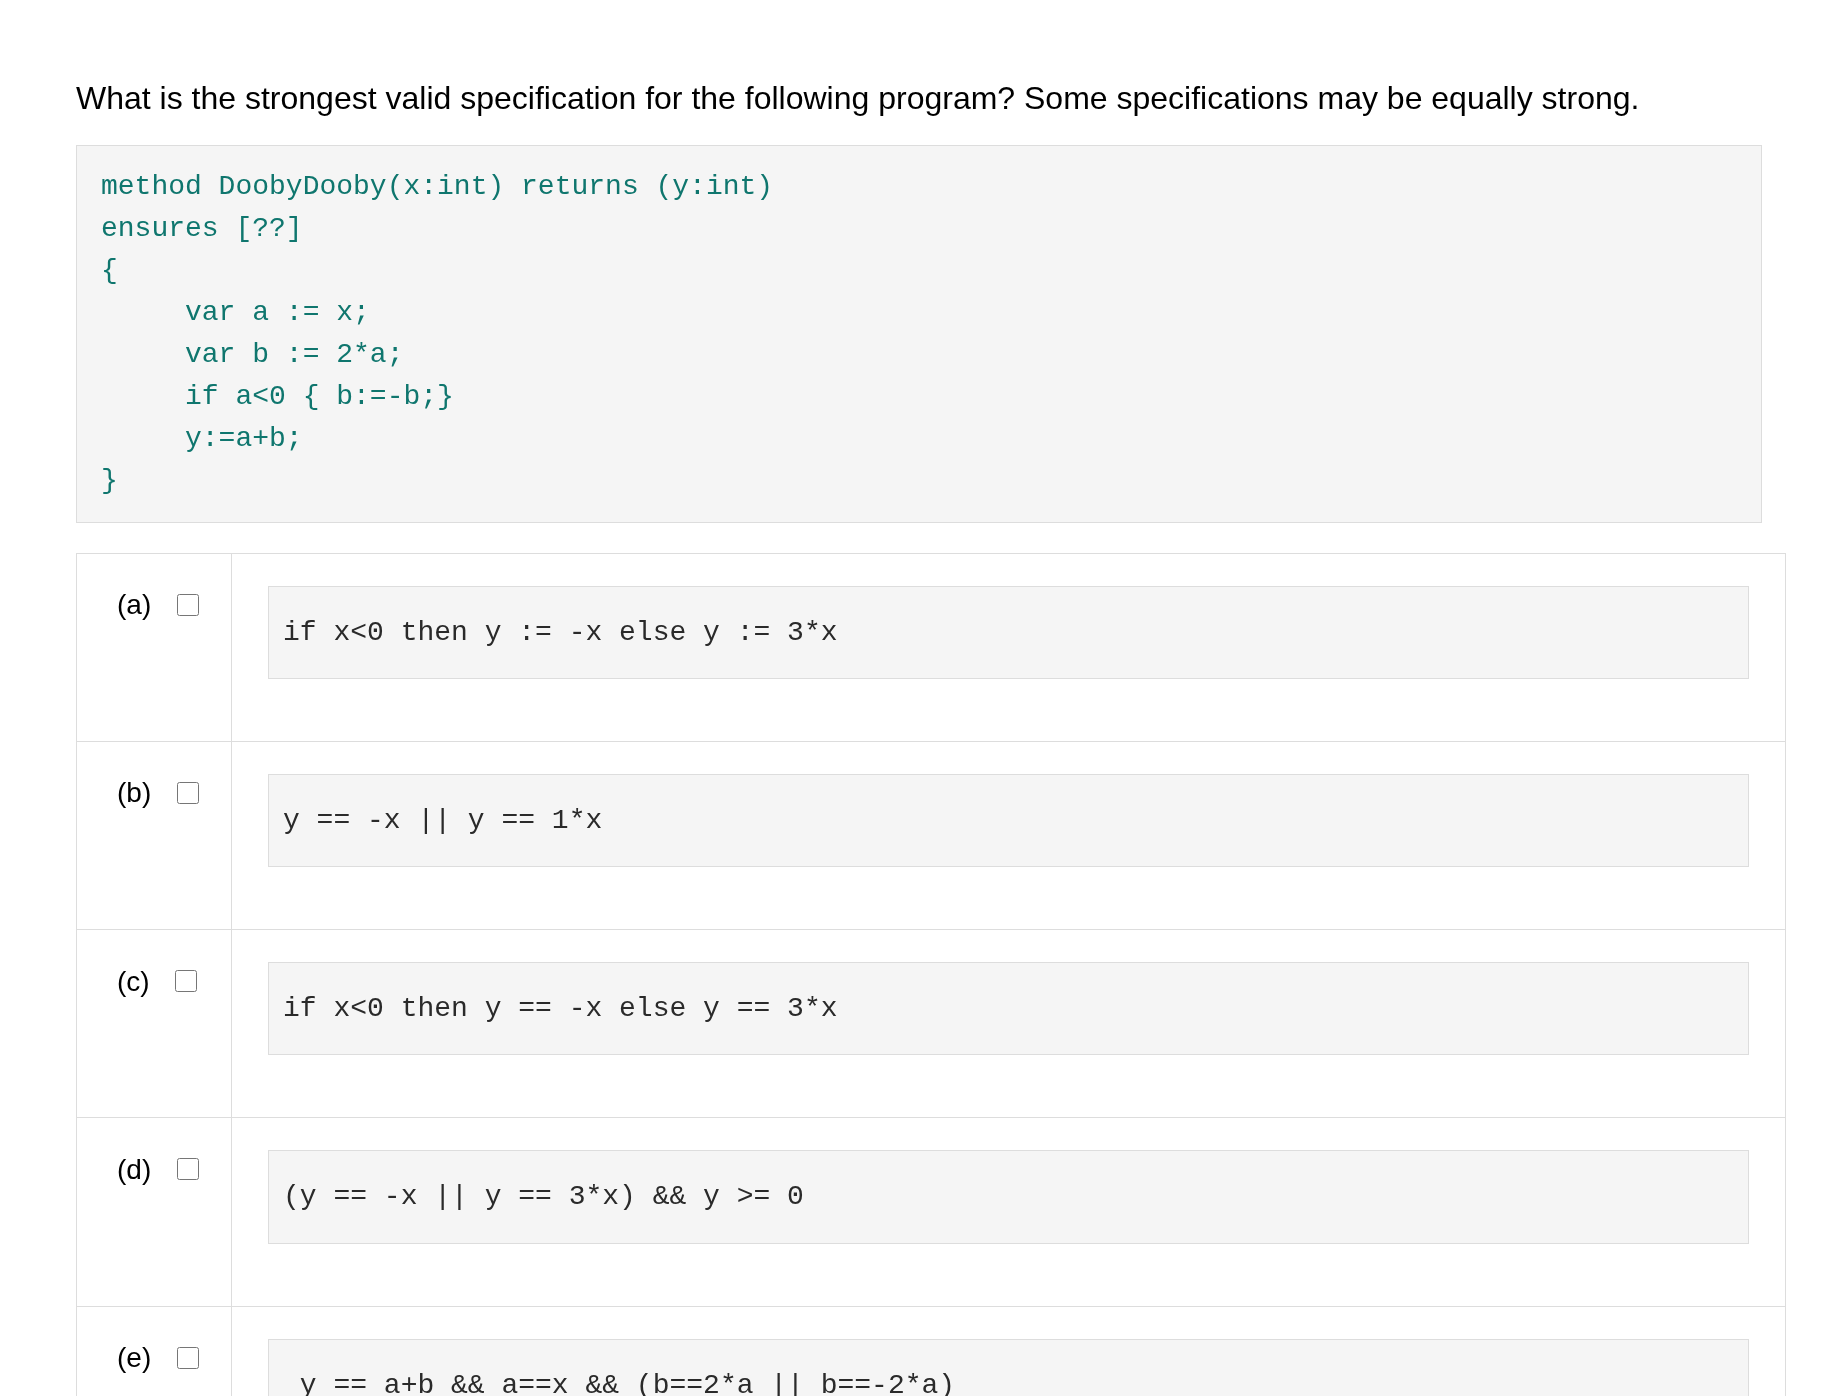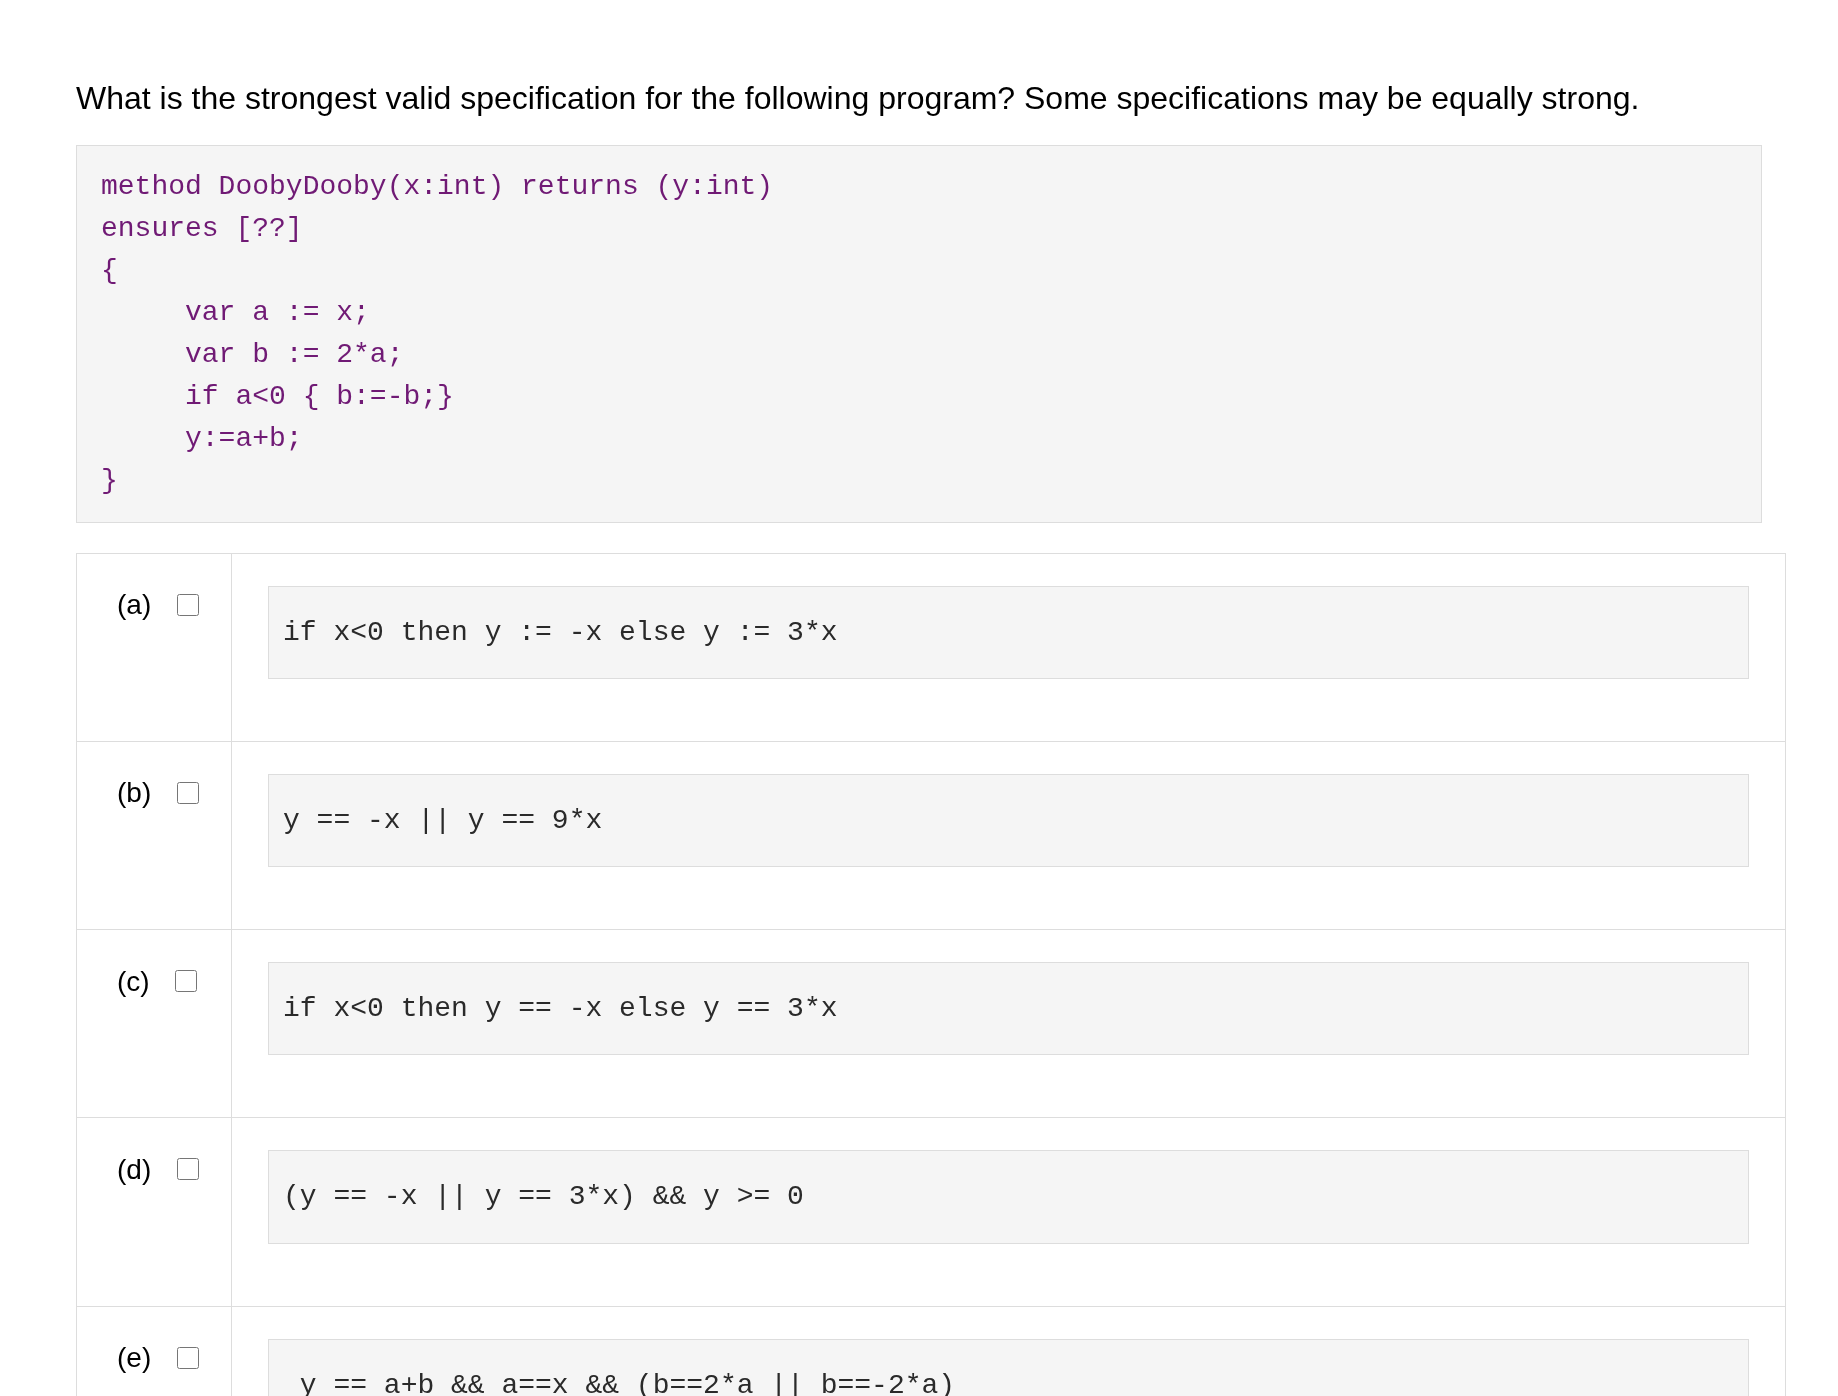--- a/index.html
+++ b/index.html
@@ -21,21 +21,21 @@
     }
     .code-block {
       background: #f5f5f5;
       border: 1px solid #ddd;
       padding: 20px 24px;
       font-family: "Menlo", "Consolas", "Courier New", monospace;
       font-size: 28px;
       line-height: 1.5;
       white-space: pre;
       margin-bottom: 30px;
-      color: #701a75;
+      color: #0f766e;
     }
     .options-table {
       border-collapse: collapse;
       width: 100%;
       border: 1px solid #ddd;
     }
     .options-table td {
       border: 1px solid #ddd;
       vertical-align: top;
     }
@@ -92,21 +92,21 @@
       <td class="option-code-cell">
         <div class="inline-code">if x&lt;0 then y := -x else y := 3*x</div>
       </td>
     </tr>
     <tr>
       <td class="option-label-cell">
         <span>(b)</span>
         <input type="checkbox" style="">
       </td>
       <td class="option-code-cell">
-        <div class="inline-code">y == -x || y == 9*x</div>
+        <div class="inline-code">y == -x || y == 1*x</div>
       </td>
     </tr>
     <tr>
       <td class="option-label-cell">
         <span>(c)</span>
         <input type="checkbox" style="">
       </td>
       <td class="option-code-cell">
         <div class="inline-code">if x&lt;0 then y == -x else y == 3*x</div>
       </td>

